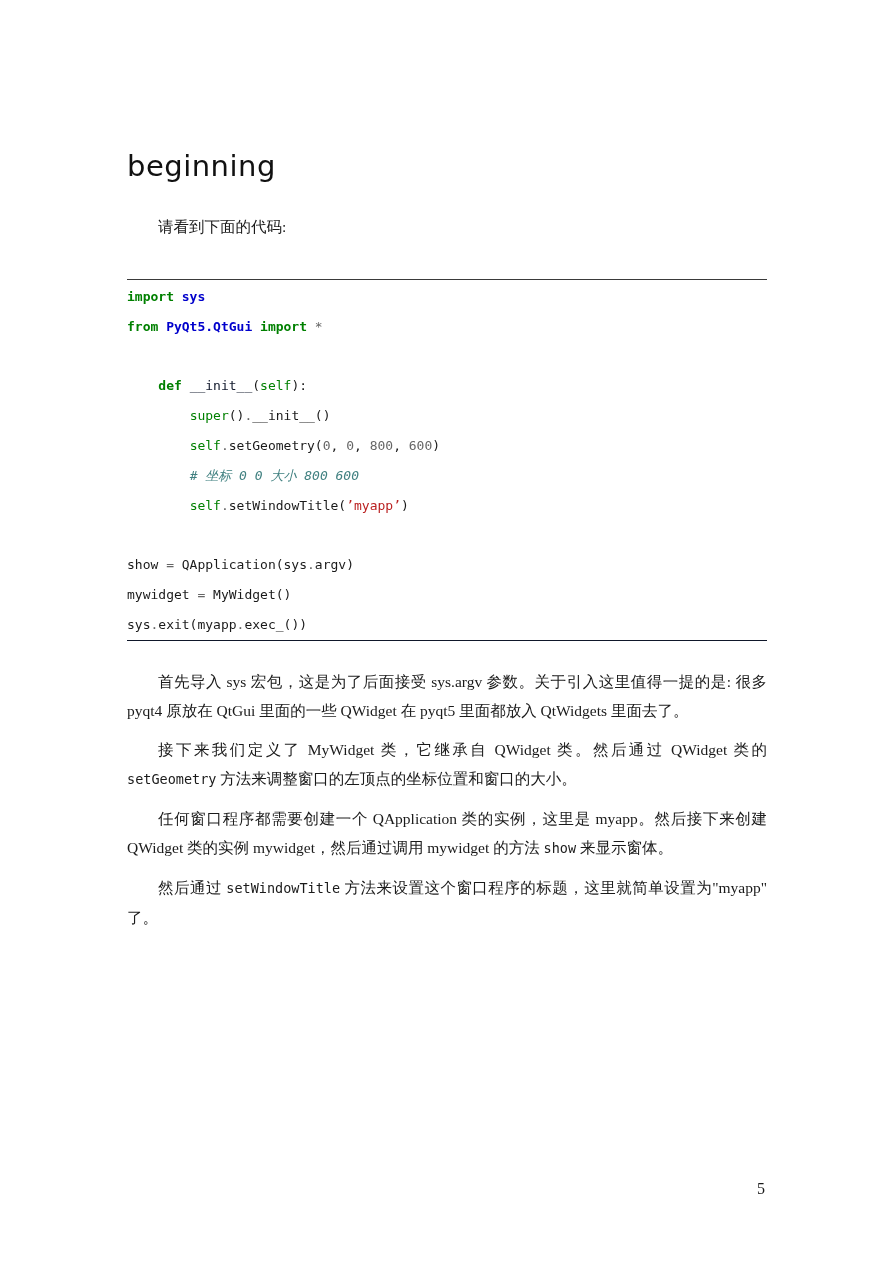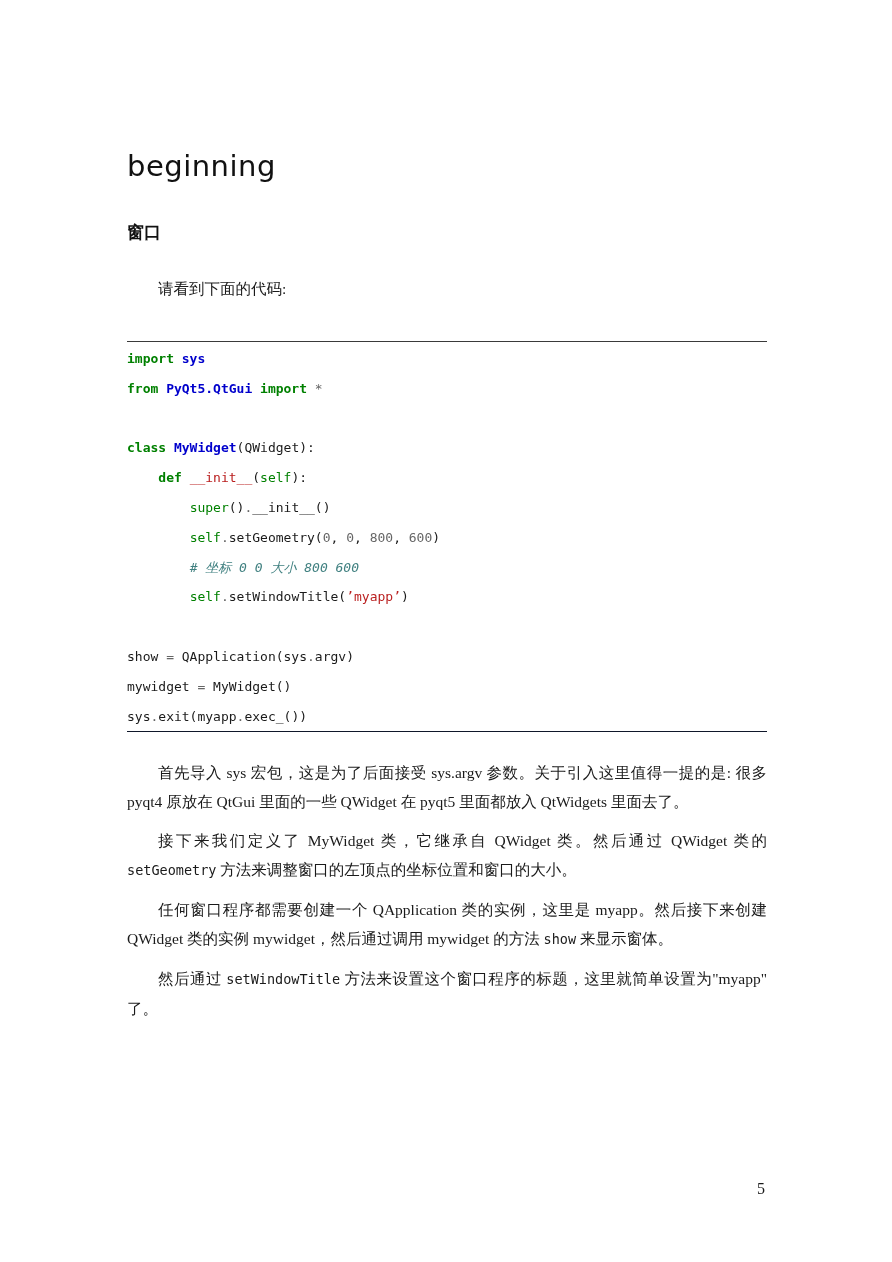--- a/index.html
+++ b/index.html
@@ -48,21 +48,21 @@
     border-bottom: 1px solid #0f172a;
     padding: 2px 0 0 0;
     font-family: "DejaVu Sans Mono", "Liberation Mono", monospace;
     font-size: 13px;
     line-height: 29.8px;
     color: #1a1a1a;
   }
   .code-line { white-space: pre; min-height: 29.8px; }
   .tok-k { color: #008000; font-weight: bold; }   
   .tok-n { color: #0000cc; font-weight: bold; }   
-  .tok-f { color: #b91c1c; }                      
+  .tok-f { color: #0f172a; }                      
   .tok-b { color: #008000; }                      
   .tok-o { color: #666666; }                      
   .tok-m { color: #666666; }                      
   .tok-c { color: #408080; font-style: italic; }  
   .tok-s { color: #ba2121; }                      
   .tok-p { color: #1a1a1a; }                      
   .body-paragraphs { margin-top: 26px; }
   .body-para {
     font-size: 15.5px;
     line-height: 29px;
@@ -81,27 +81,25 @@
     right: 127px;
     font-size: 16px;
     color: #1a1a1a;
   }
 </style>
 </head>
 <body>
 
 <div class="content">
   <h1 class="title">beginning</h1>
-  <h2 class="section-heading">窗口</h2>
   <p class="intro">请看到下面的代码:</p>
   <div class="code-block">
       <div class="code-line"><span class="tok-k">import</span><span class="tok-p"> </span><span class="tok-n">sys</span></div>
       <div class="code-line"><span class="tok-k">from</span><span class="tok-p"> </span><span class="tok-n">PyQt5.QtGui</span><span class="tok-p"> </span><span class="tok-k">import</span><span class="tok-p"> </span><span class="tok-o">*</span></div>
       <div class="code-line">&nbsp;</div>
-      <div class="code-line"><span class="tok-k">class</span><span class="tok-p"> </span><span class="tok-n">MyWidget</span><span class="tok-p">(QWidget):</span></div>
       <div class="code-line"><span class="tok-p">    </span><span class="tok-k">def</span><span class="tok-p"> </span><span class="tok-f">__init__</span><span class="tok-p">(</span><span class="tok-b">self</span><span class="tok-p">):</span></div>
       <div class="code-line"><span class="tok-p">        </span><span class="tok-b">super</span><span class="tok-p">()</span><span class="tok-o">.</span><span class="tok-p">__init__()</span></div>
       <div class="code-line"><span class="tok-p">        </span><span class="tok-b">self</span><span class="tok-o">.</span><span class="tok-p">setGeometry(</span><span class="tok-m">0</span><span class="tok-p">, </span><span class="tok-m">0</span><span class="tok-p">, </span><span class="tok-m">800</span><span class="tok-p">, </span><span class="tok-m">600</span><span class="tok-p">)</span></div>
       <div class="code-line"><span class="tok-p">        </span><span class="tok-c"># 坐标 0 0 大小 800 600</span></div>
       <div class="code-line"><span class="tok-p">        </span><span class="tok-b">self</span><span class="tok-o">.</span><span class="tok-p">setWindowTitle(</span><span class="tok-s">’myapp’</span><span class="tok-p">)</span></div>
       <div class="code-line">&nbsp;</div>
       <div class="code-line"><span class="tok-p">show </span><span class="tok-o">=</span><span class="tok-p"> QApplication(sys</span><span class="tok-o">.</span><span class="tok-p">argv)</span></div>
       <div class="code-line"><span class="tok-p">mywidget </span><span class="tok-o">=</span><span class="tok-p"> MyWidget()</span></div>
       <div class="code-line"><span class="tok-p">sys</span><span class="tok-o">.</span><span class="tok-p">exit(myapp</span><span class="tok-o">.</span><span class="tok-p">exec_())</span></div>
     </div>

